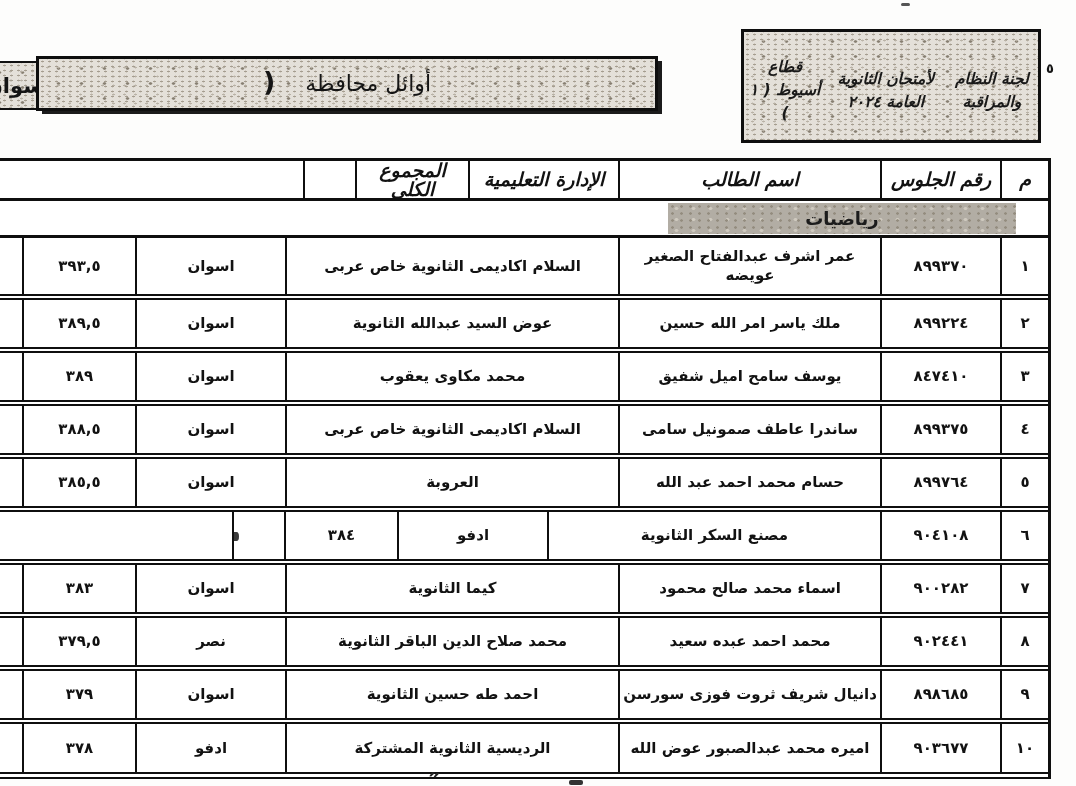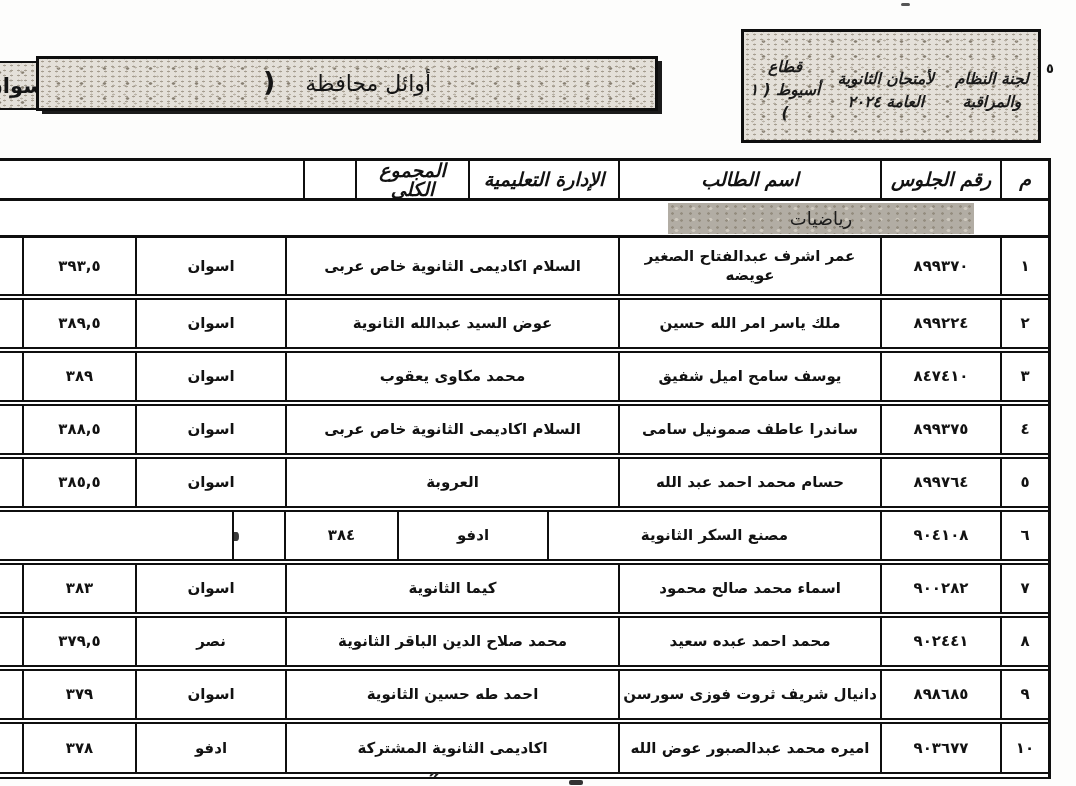--- a/index.html
+++ b/index.html
@@ -70,28 +70,28 @@
   .c-admin{flex:0 0 150px;}
   .c-total{flex:0 0 113px;letter-spacing:1px;}
   .c-part{flex:0 0 52px;position:relative;}
   .hdr .cell{font-style:italic;font-size:19px;letter-spacing:0;}
   .data .c-part::after{
     content:"";position:absolute;left:0;top:42%;width:5px;height:9px;
     background:#3a3a3a;border-radius:0 70% 70% 0;
   }
   .hdr .c-part::after, .band .c-part::after{display:none;}
   .band-strip{
-    position:absolute;left:698px;top:2px;width:306px;height:31px;
+    position:absolute;left:698px;top:2px;width:348px;height:31px;
     background-color:#b2ada4;
     background-image:
       radial-gradient(#938c7e 1.2px, transparent 1.8px),
       radial-gradient(#cfcabf 1.6px, transparent 2.4px);
     background-size:9px 7px, 17px 11px;
     display:flex;align-items:center;justify-content:center;
-    font-weight:normal;font-size:18px;color:#1c1c1c;direction:rtl;
+    font-weight:bold;font-size:18px;color:#1c1c1c;direction:rtl;
   }
   
   .bottom-quote{left:428px;top:768px;font-size:24px;font-weight:bold;transform:rotate(8deg);color:#222;}
   .bottom-sliver{left:569px;top:780px;width:14px;height:5px;background:#333;border-radius:2px;}
 </style>
 </head>
 <body>
 
 <div class="abs dot-a"></div>
 <div class="abs dot-b"></div>
@@ -217,21 +217,21 @@
     <div class="cell c-school">احمد طه حسين الثانوية</div>
     <div class="cell c-admin">اسوان</div>
     <div class="cell c-total">٣٧٩</div>
     <div class="cell c-part"></div>
   </div>
 
   <div class="trow data last">
     <div class="cell c-idx">١٠</div>
     <div class="cell c-seat">٩٠٣٦٧٧</div>
     <div class="cell c-student">اميره محمد عبدالصبور عوض الله</div>
-    <div class="cell c-school">اكاديمى الثانوية المشتركة</div>
+    <div class="cell c-school">الرديسية الثانوية المشتركة</div>
     <div class="cell c-admin">ادفو</div>
     <div class="cell c-total">٣٧٨</div>
     <div class="cell c-part"></div>
   </div>
 
 </div>
 
 <span class="abs bottom-quote">″</span>
 <div class="abs bottom-sliver"></div>
 

